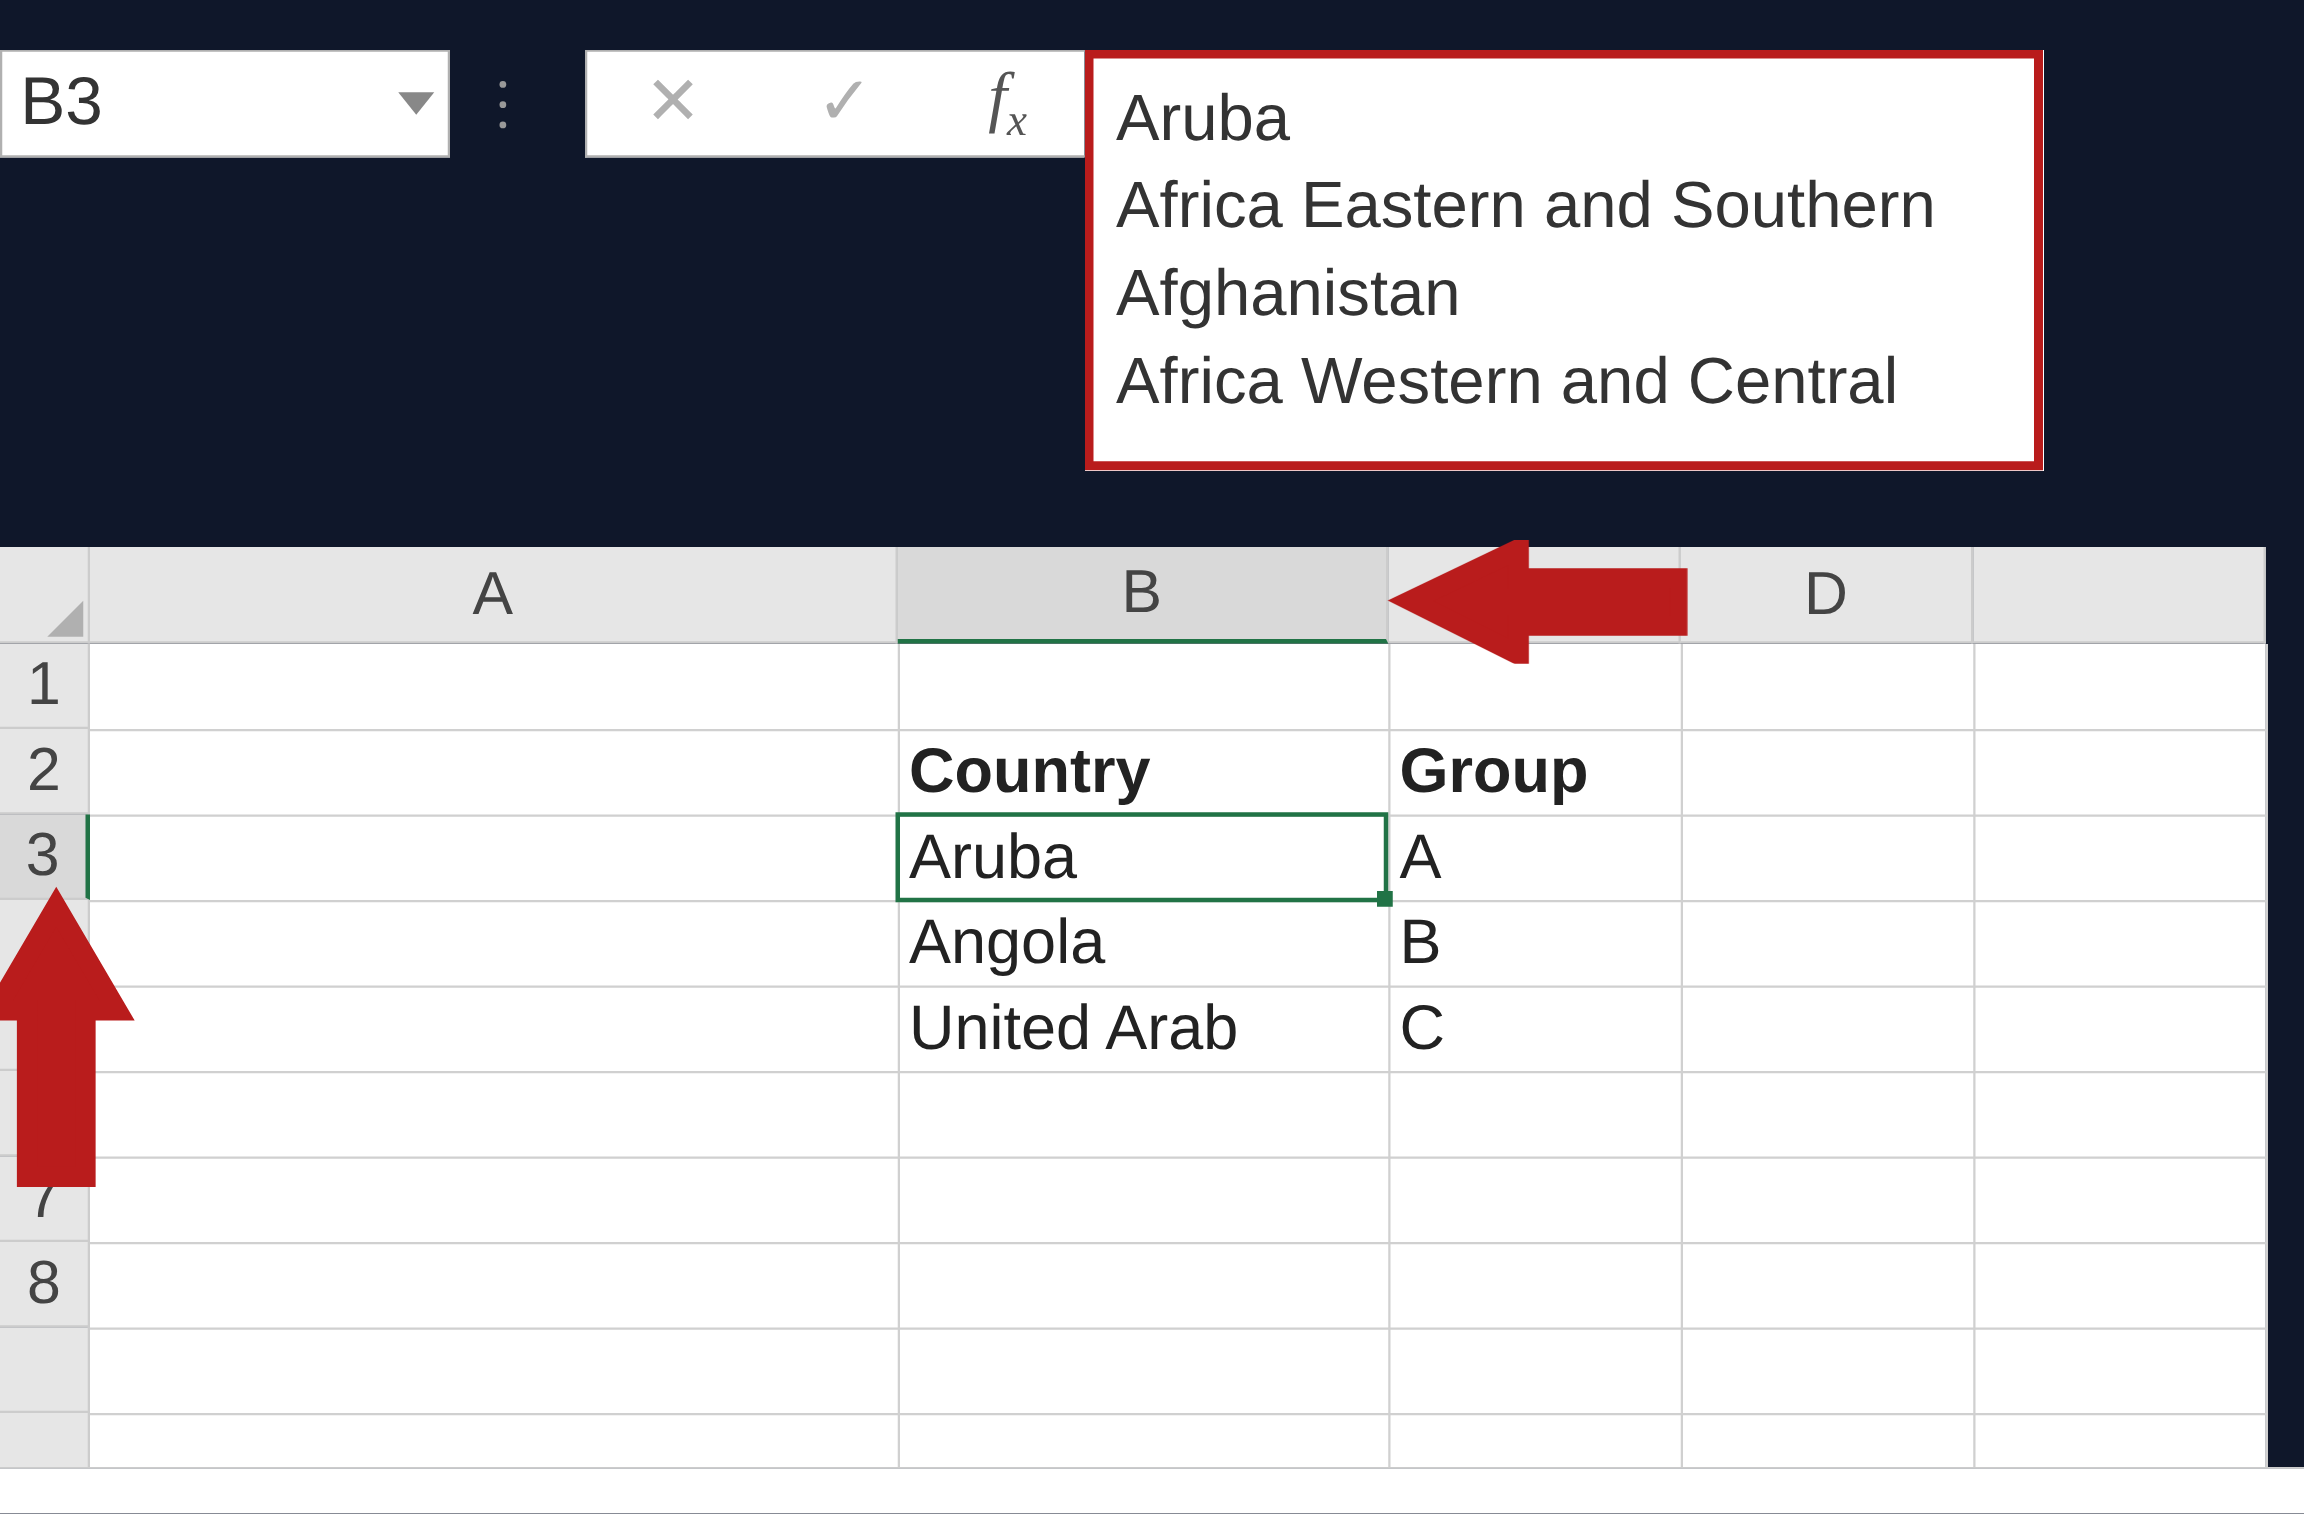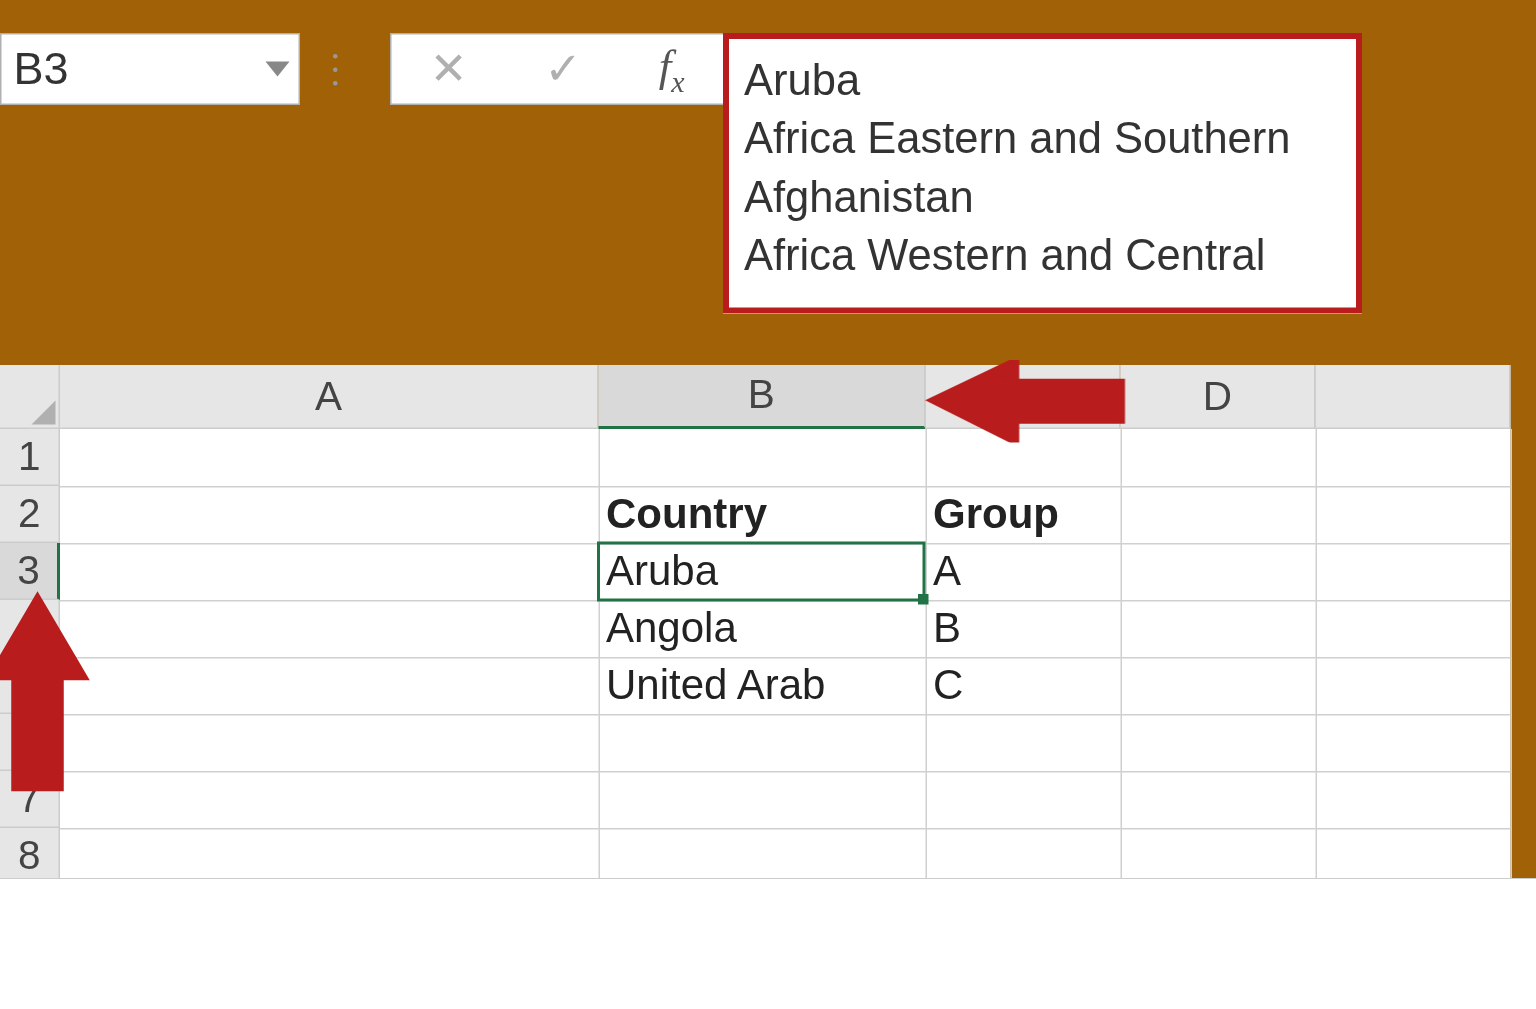--- a/index.html
+++ b/index.html
@@ -1,21 +1,21 @@
 <!DOCTYPE html>
 <html><head>
 <meta charset="utf-8">
 <style>
   * { box-sizing: border-box; }
   html, body { margin: 0; padding: 0; font-family: "Segoe UI", Arial, sans-serif; background: #fff; }
   .canvas {
     width: 1536px;
-    height: 879px;
+    height: 979px;
     position: relative;
-    background: #a16207;
+    background: #0f172a;
     border-bottom: 1px solid #ccc;
     overflow: hidden;
     padding-left: 28px;
   }
   .scale-wrap {
     transform: scale(1.5);
     transform-origin: top left;
     position: absolute;
     top: 0; left: 0;
   }

